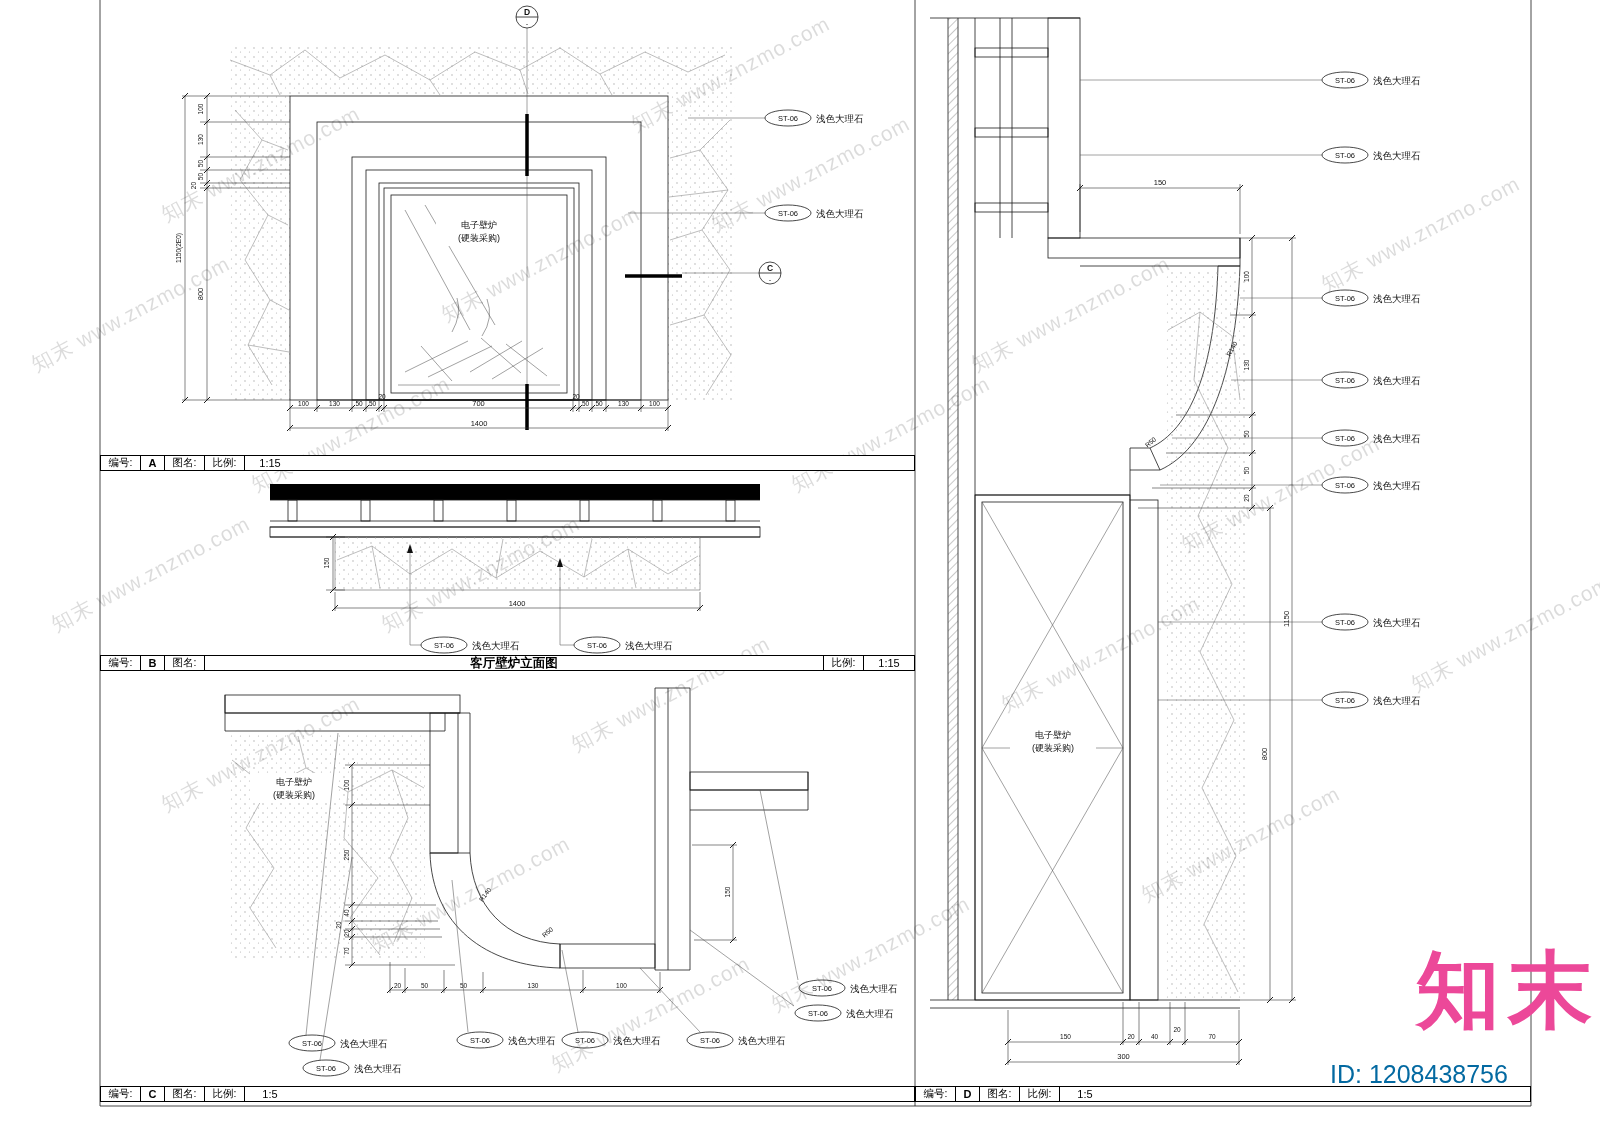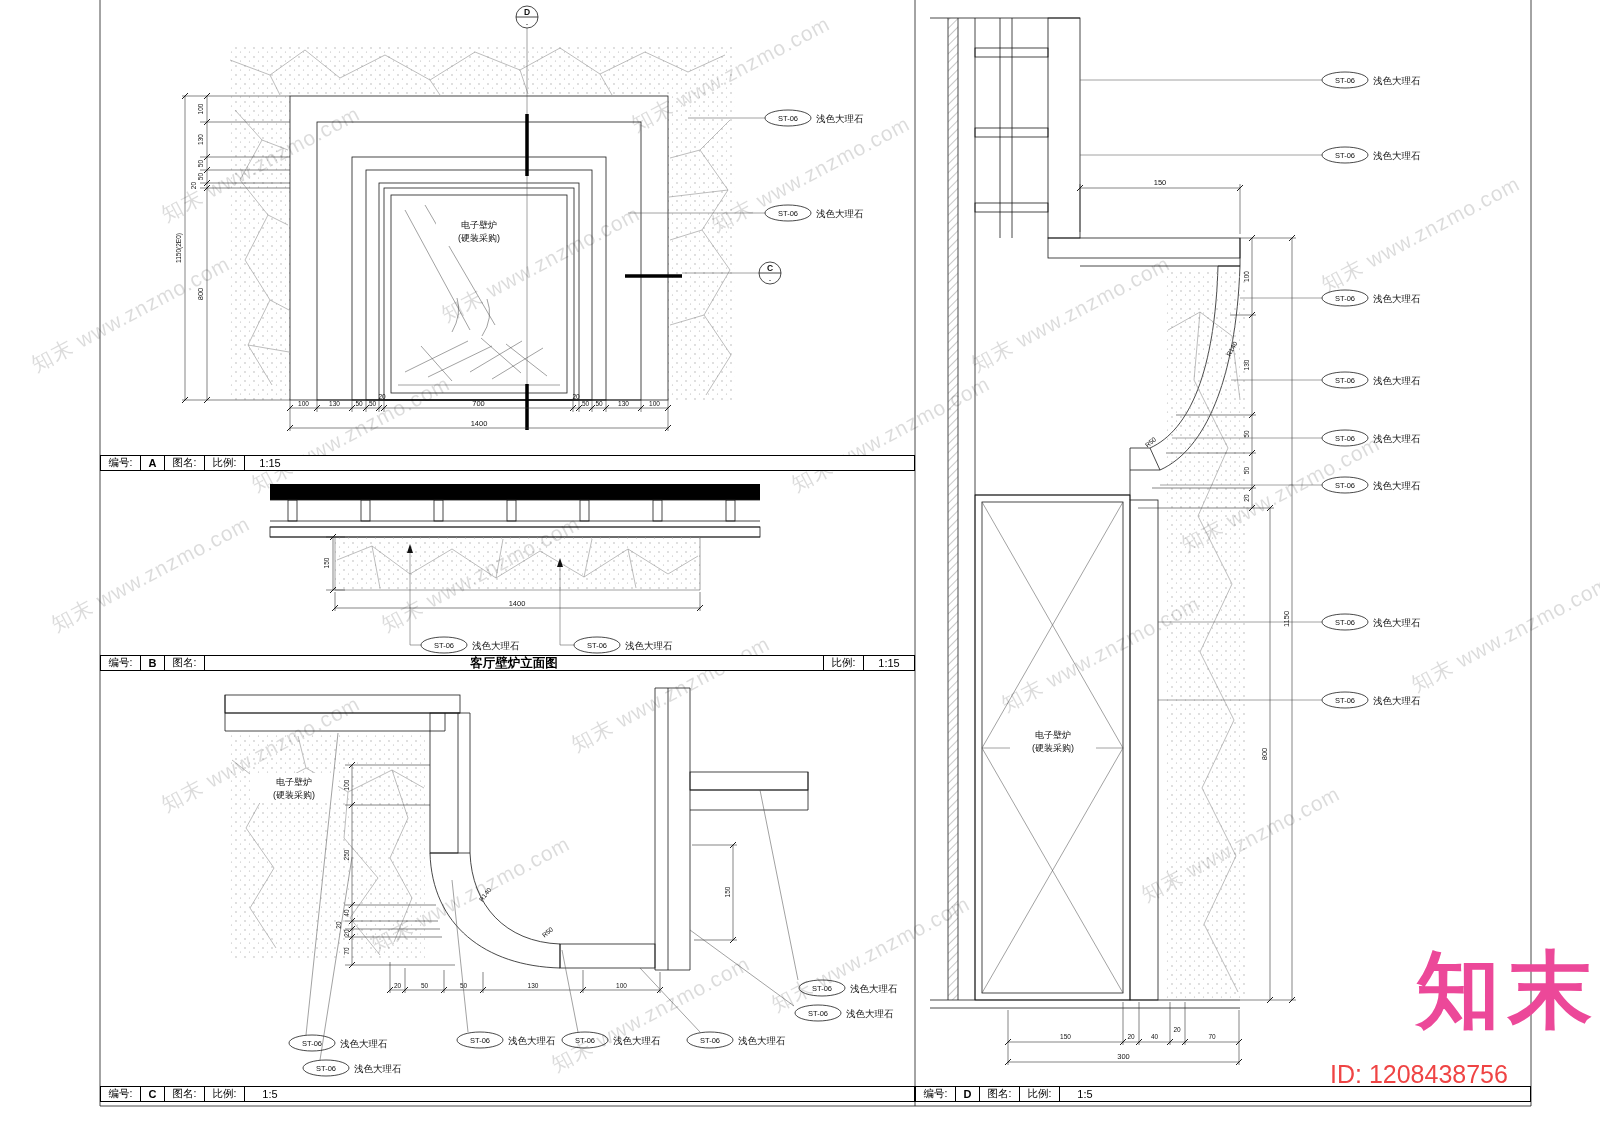--- a/index.html
+++ b/index.html
@@ -25,21 +25,21 @@
         border:1px solid #000;background:#fff;align-items:stretch;}
   .cell{border-right:1px solid #000;display:flex;align-items:center;justify-content:center;
         font-size:10.5px;color:#000;box-sizing:border-box;}
   .cell:last-child{border-right:none;}
   .c-lab{width:40px;}
   .c-letter{width:24px;font-weight:bold;font-size:11px;}
   .c-title{flex:1;font-weight:bold;font-size:12.5px;}
   .c-scale{width:50px;font-size:11px;}
   .brand{position:absolute;z-index:5;left:1372px;top:948px;font-size:84px;font-weight:700;
          color:#ec4899;letter-spacing:8px;line-height:1;margin-left:44px;}
-  .brand-id{position:absolute;z-index:5;left:1330px;top:1060px;font-size:25px;color:#ef4444;}
+  .brand-id{position:absolute;z-index:5;left:1330px;top:1060px;font-size:25px;color:#0369a1;}
 </style>
 </head>
 <body>
 
 <div class="sheet">
 
   <svg width="1600" height="1131" viewBox="0 0 1600 1131">
     <defs>
       <pattern id="h45" patternUnits="userSpaceOnUse" width="6" height="6" patternTransform="rotate(45)">
         <line x1="0" y1="0" x2="0" y2="6" stroke="#444" stroke-width="0.6"></line>

